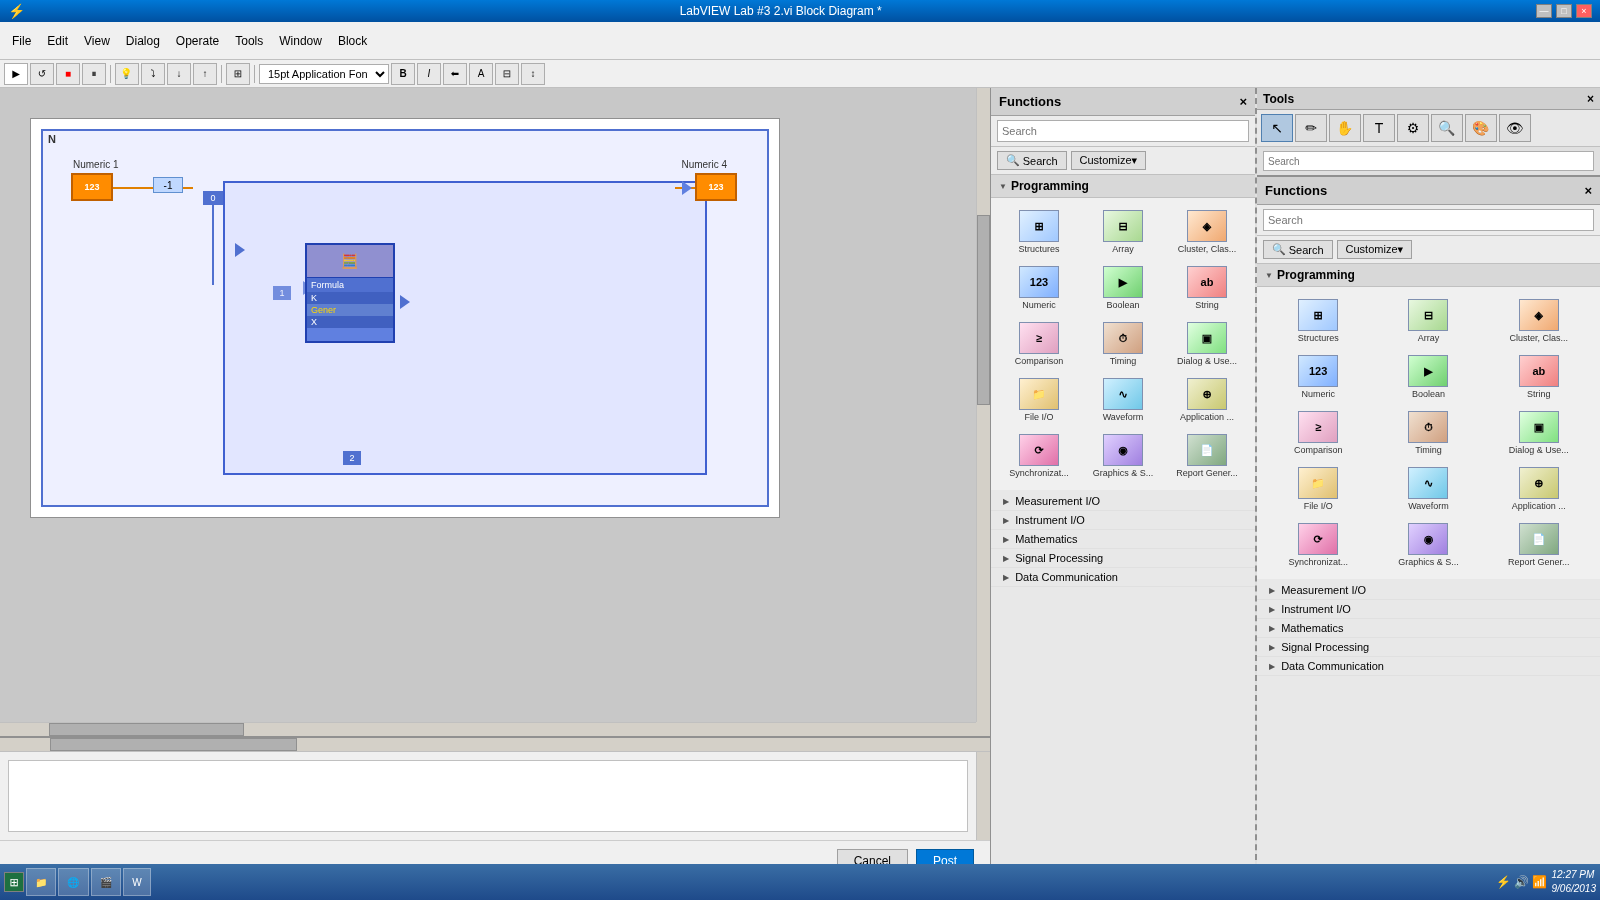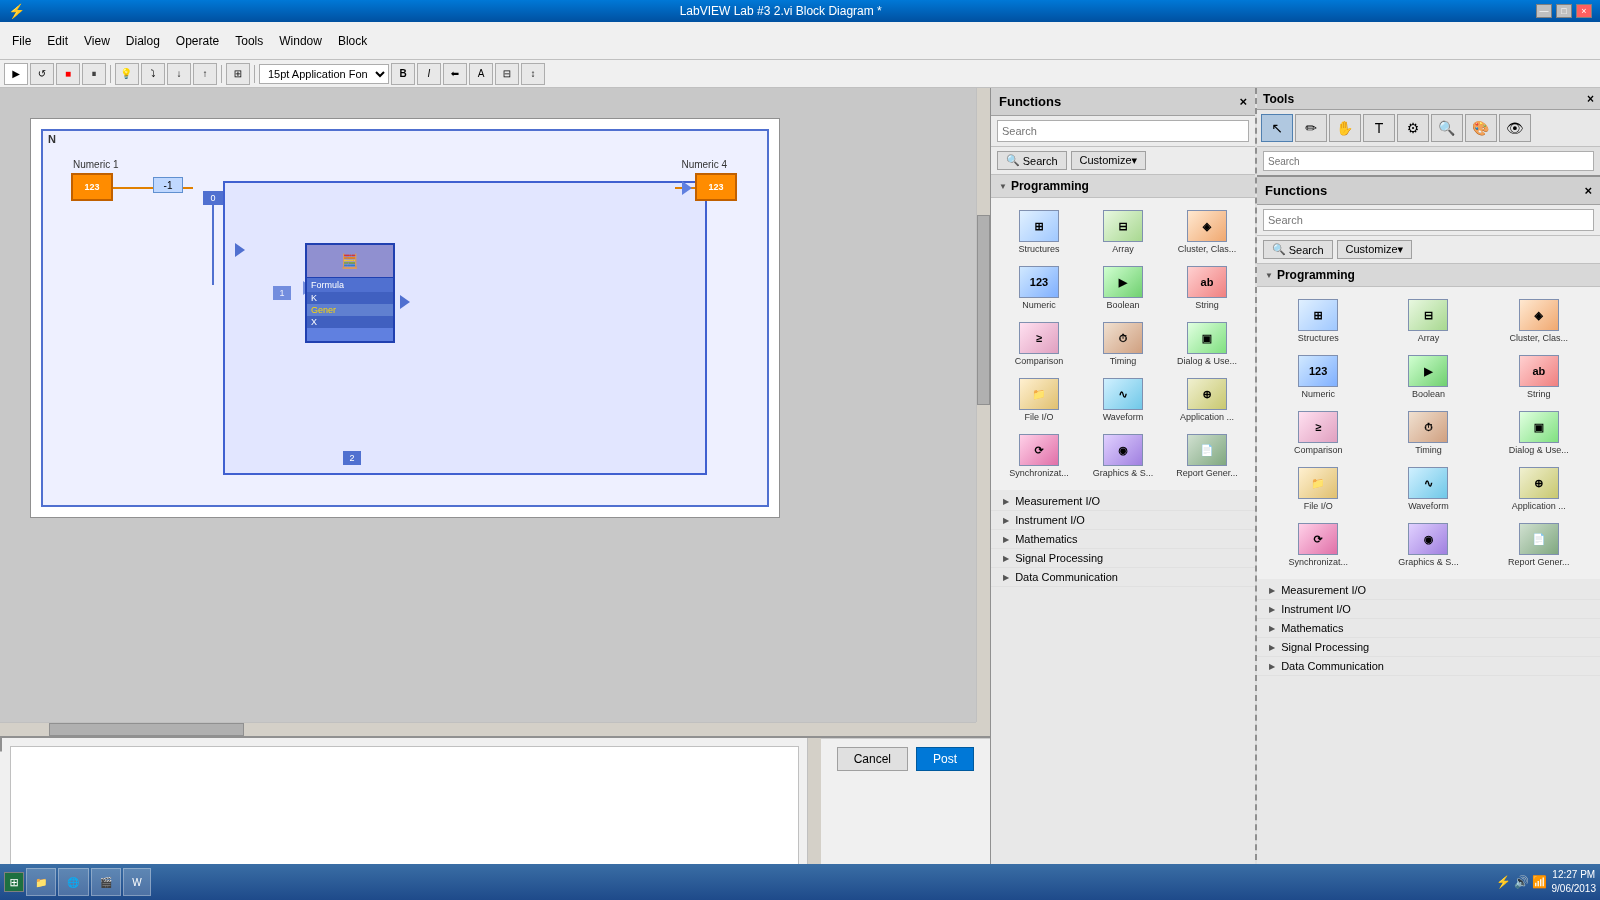--- a/index.html
+++ b/index.html
@@ -226,22 +226,23 @@
     }
     .taskbar-right {
       margin-left: auto;
       display: flex;
       align-items: center;
       gap: 4px;
       color: white;
       font-size: 10px;
     }
     .clock {
-      text-align: center;
+      text-align: left;
       line-height: 1.4;
+      font-style: italic;
     }
 
     .diagram-section {
       flex: 1;
       display: flex;
       flex-direction: column;
       overflow: hidden;
     }
 
     .diagram-main {
@@ -297,21 +298,21 @@
       align-items: center;
     }
     .diagram-v-scroll {
       width: 14px;
       background: #d4d0c8;
       border-left: 1px solid #c0c0c0;
     }
 
     .bottom-area {
       display: flex;
-      flex-direction: row;
+      flex-direction: column;
       height: 144px;
       border-top: 2px solid #909090;
       background: #f0f0f0;
     }
     .bottom-scroll-area {
       flex: 1;
       display: flex;
     }
     .bottom-text {
       flex: 1;

